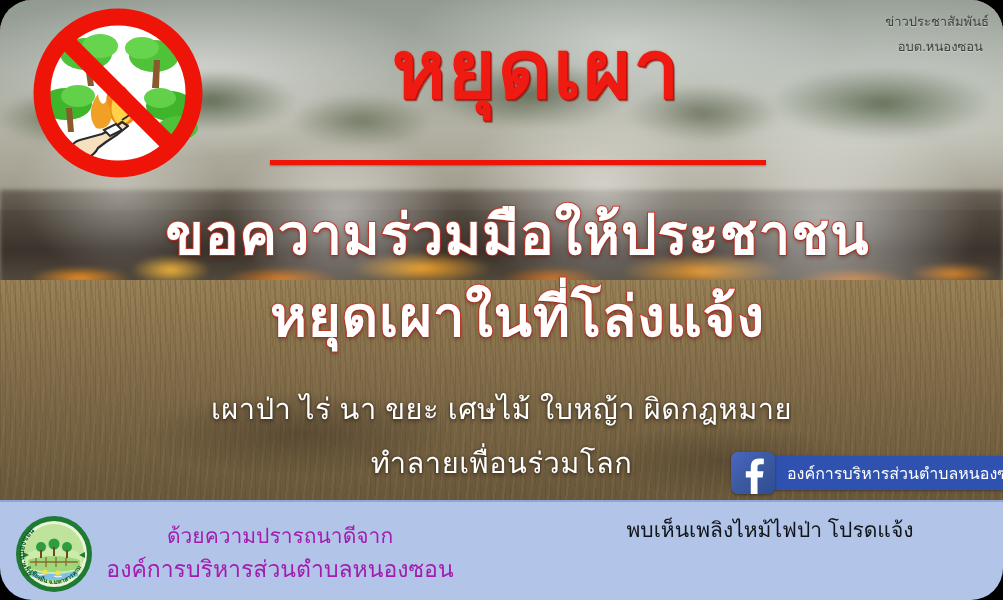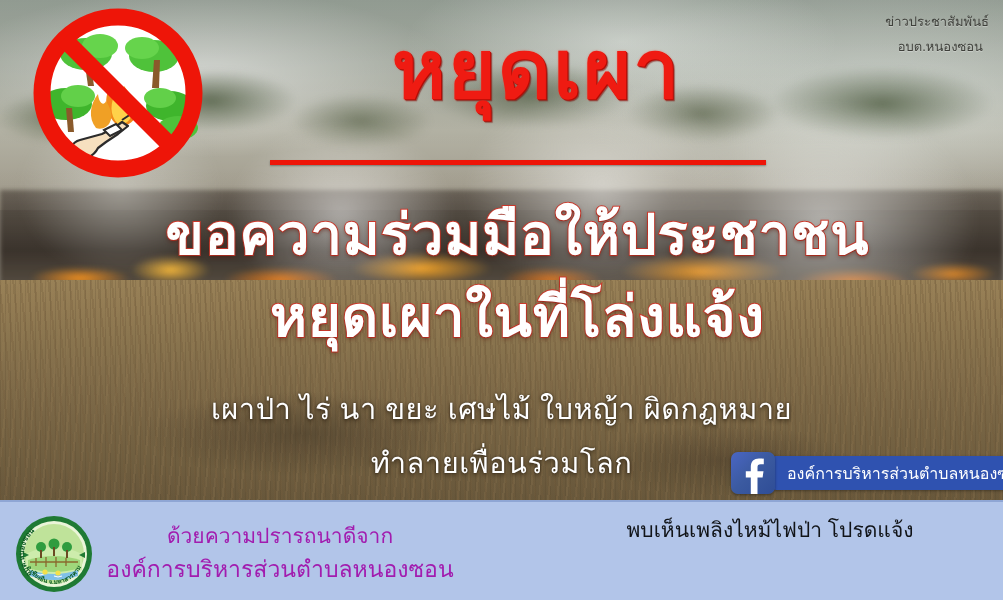--- a/index.html
+++ b/index.html
@@ -10,20 +10,21 @@
     background:#000;
     font-family:"Liberation Sans", sans-serif;
     overflow:hidden;
   }
 
   #poster {
     position:relative;
     width:1003px; height:600px;
     overflow:hidden;
     user-select:none;
+    border-radius:32px;
   }
 
   
   .photo {
     position:absolute; left:0; top:0;
     width:1003px; height:500px;
     overflow:hidden;
     background:#8a8478;
   }
   

